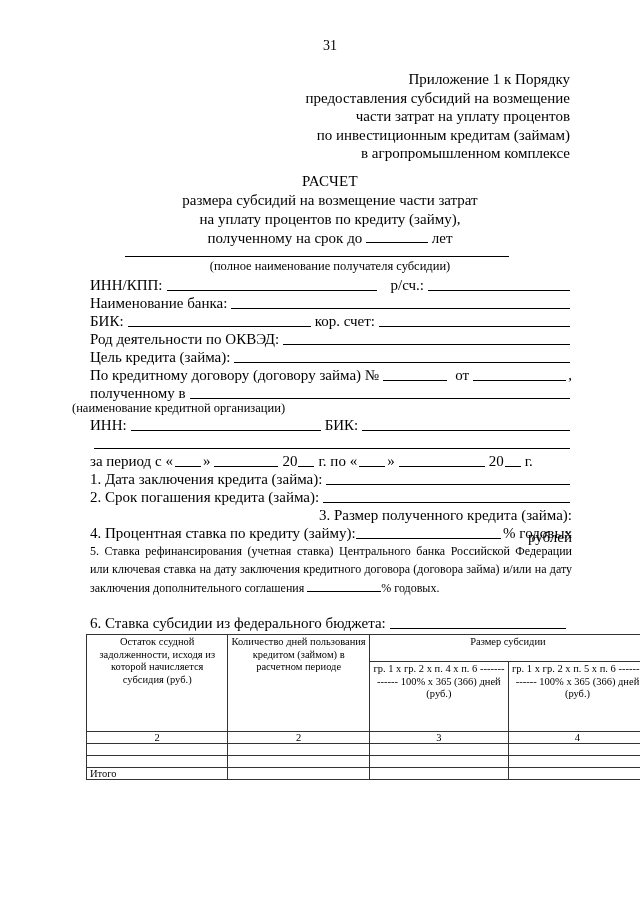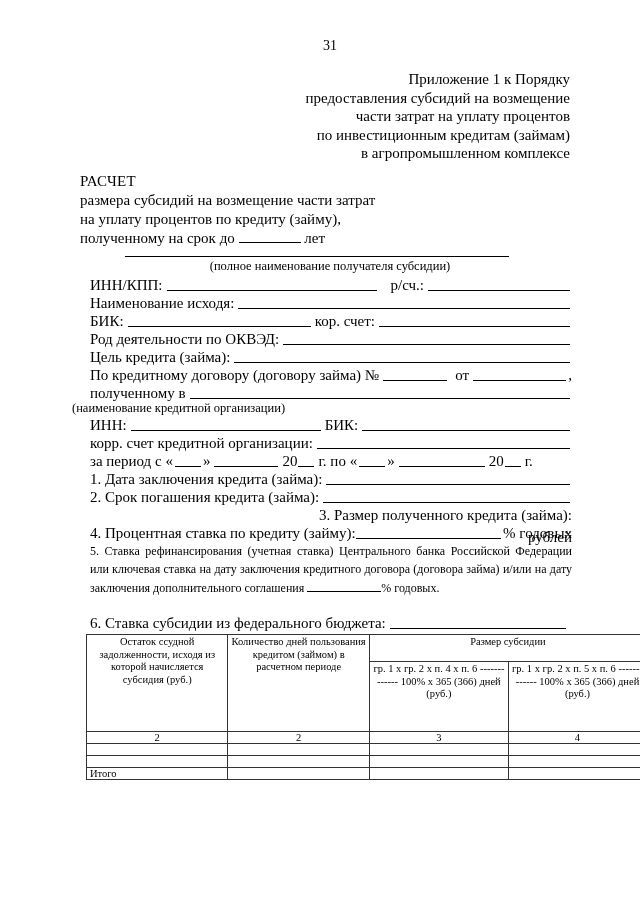--- a/index.html
+++ b/index.html
@@ -4,21 +4,21 @@
 <style>
   html, body { margin: 0; padding: 0; background: #ffffff; }
   body { width: 640px; height: 905px; position: relative; overflow: hidden;
          font-family: "Liberation Serif", "DejaVu Serif", serif; color: #000; }
   .abs { position: absolute; white-space: nowrap; }
   .page-num { left: 323px; top: 38px; font-size: 14px; }
   .appendix { position: absolute; right: 70px; top: 70px; text-align: right;
               font-size: 15px; line-height: 18.5px; }
   .appendix div { white-space: nowrap; }
   .title-block { position: absolute; left: 80px; width: 500px; top: 172px;
-                 text-align: left; font-size: 15px; line-height: 19px; }
+                 text-align: center; font-size: 15px; line-height: 19px; }
   .title-block .heading { font-size: 15px; letter-spacing: 0.3px; }
   .blank { display: inline-block; border-bottom: 1px solid #000; height: 13px; vertical-align: baseline; }
   .hr { position: absolute; border-top: 1px solid #000; height: 0; }
   .caption { font-size: 12.5px; }
   .field-row { position: absolute; left: 90px; width: 482px; font-size: 15px;
                line-height: 18px; height: 18px; white-space: nowrap; display: flex; align-items: flex-end; }
   .field-row .fill { flex: 1; border-bottom: 1px solid #000; height: 14px; margin: 0 2px 3px 4px; }
   .field-row .fixed { display: inline-block; border-bottom: 1px solid #000; height: 14px; margin: 0 4px 3px 4px; }
   .justify-block { position: absolute; left: 90px; width: 482px; font-size: 12px; line-height: 18px;
                    text-align: justify; text-align-last: left; }
@@ -57,21 +57,21 @@
 <div class="abs caption" style="left:80px; width:500px; text-align:center; top:259px;">(полное наименование получателя субсидии)</div>
 
 <div class="field-row" style="top:276px;">
   <span>ИНН/КПП:</span>
   <span class="fixed" style="width:210px"></span>
   <span style="margin-left:10px">р/сч.:</span>
   <span class="fill"></span>
 </div>
 
 <div class="field-row" style="top:294px;">
-  <span>Наименование исходя:</span>
+  <span>Наименование банка:</span>
   <span class="fill"></span>
 </div>
 
 <div class="field-row" style="top:312px;">
   <span>БИК:</span>
   <span class="fixed" style="width:183px"></span>
   <span>кор. счет:</span>
   <span class="fill"></span>
 </div>
 
@@ -100,21 +100,20 @@
 <div class="abs caption" style="left:72px; width:500px; text-align:left; top:401px;">(наименование кредитной организации)</div>
 
 <div class="field-row" style="top:416px;">
   <span>ИНН:</span>
   <span class="fixed" style="width:190px"></span>
   <span>БИК:</span>
   <span class="fill"></span>
 </div>
 
 <div class="field-row" style="top:434px;">
-  <span>корр. счет кредитной организации:</span>
   <span class="fill"></span>
 </div>
 
 <div class="field-row" style="top:452px;">
   <span>за период с «</span>
   <span class="fixed" style="width:26px; margin:0 2px 3px 2px"></span>
   <span>»</span>
   <span class="fixed" style="width:64px"></span>
   <span>20</span>
   <span class="fixed" style="width:16px; margin:0 4px 3px 1px"></span>

